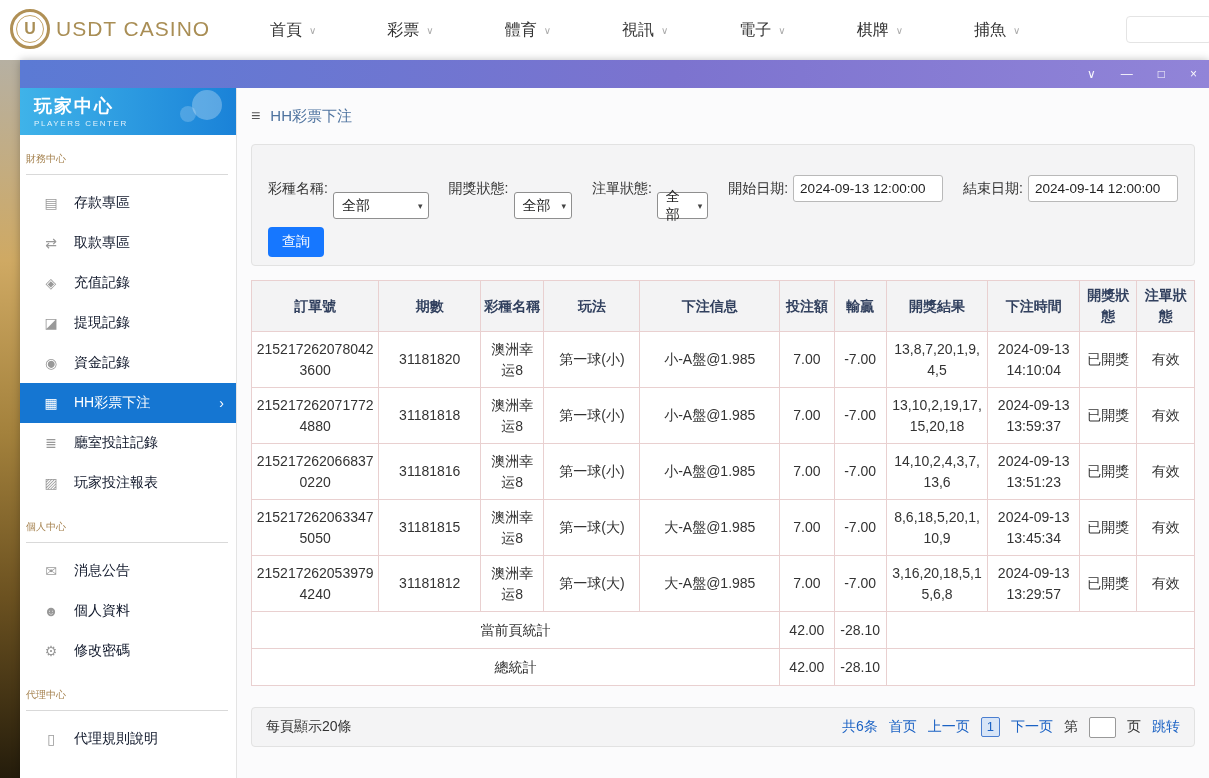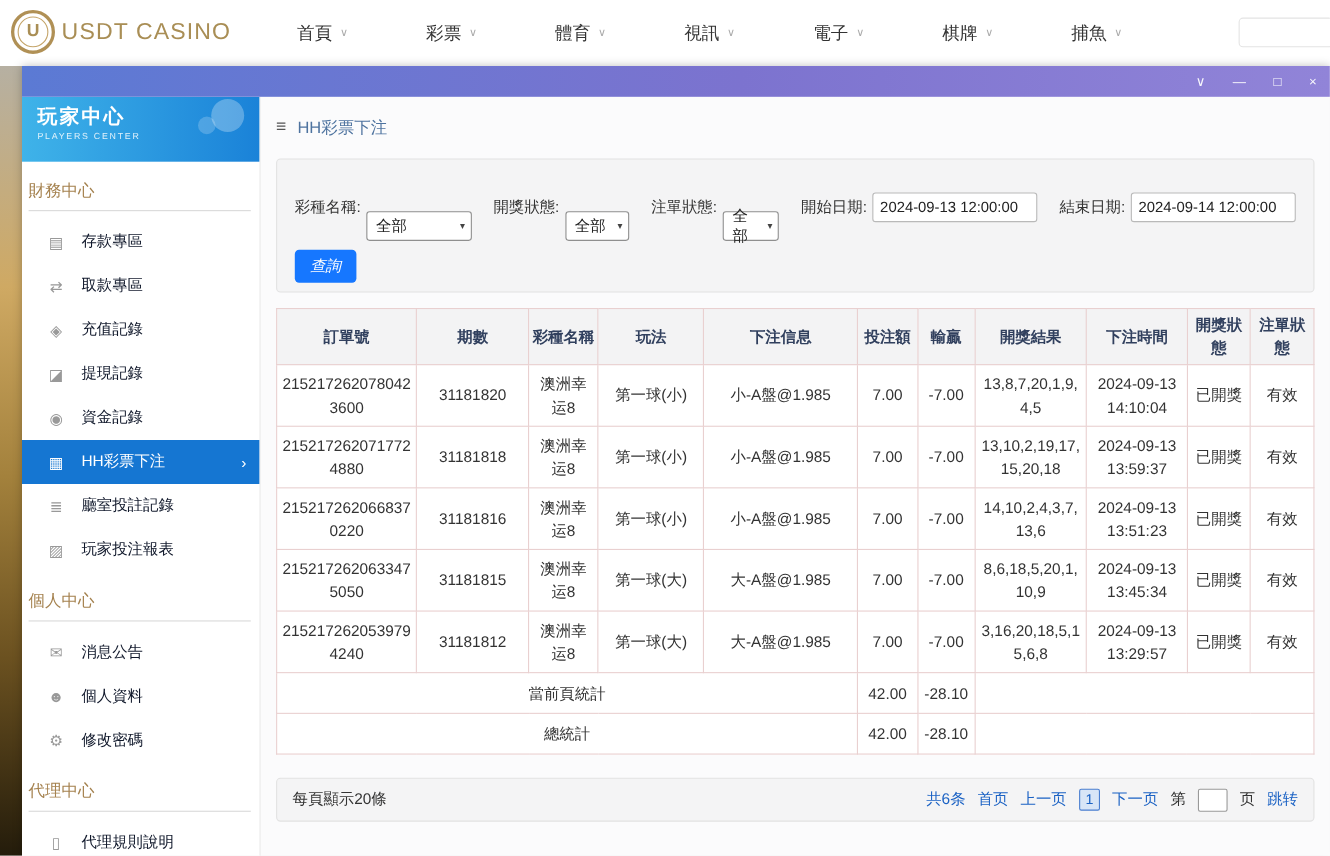--- a/index.html
+++ b/index.html
@@ -30,29 +30,29 @@
     box-shadow:0 0 8px rgba(0,0,0,.25); }
   .titlebar { height:28px; background:linear-gradient(90deg,#5b7ad4 0%,#7c73cf 55%,#9184d8 100%);
     position:relative; }
   .win-controls { position:absolute; right:12px; top:0; height:28px; display:flex; align-items:center; gap:25px; }
   .win-btn { color:#fff; font-size:12px; line-height:1; cursor:pointer; opacity:.95; }
   .modal-body { display:flex; height:690px; }
 
   
   .sidebar { width:217px; height:690px; background:#fff; border-right:1px solid #e4e4e4;
     overflow:hidden; flex-shrink:0; }
-  .sb-header { height:59px; background:linear-gradient(90deg,#3fb3e9 0%,#1a82d8 100%);
+  .sb-header { height:47px; background:linear-gradient(90deg,#3fb3e9 0%,#1a82d8 100%);
     padding:6px 0 4px 14px; position:relative; overflow:hidden; }
   .sb-title { color:#fff; font-size:18px; font-weight:bold; letter-spacing:2px; }
   .sb-subtitle { color:rgba(255,255,255,.85); font-size:8px; letter-spacing:1.6px; margin-top:1px; }
   .sb-deco1 { position:absolute; right:14px; top:2px; width:30px; height:30px; border-radius:50%;
     background:rgba(255,255,255,.28); }
   .sb-deco2 { position:absolute; right:40px; top:18px; width:16px; height:16px; border-radius:50%;
     background:rgba(255,255,255,.2); }
-  .sb-section-label { margin:17px 8px 0 6px; padding:0 0 8px 0; font-size:15px; color:#a5824f;
+  .sb-section-label { margin:17px 8px 0 6px; padding:0 0 8px 0; font-size:10px; color:#a5824f;
     border-bottom:1px solid #d9d9d9; }
   .sb-items { margin-top:8px; }
   .sb-item { height:40px; display:flex; align-items:center; padding-left:20px; cursor:pointer; }
   .sb-item .ic { width:22px; font-size:14px; color:#999; text-align:center; }
   .sb-item .lb { margin-left:12px; font-size:14px; color:#0f172a; }
   .sb-item.active { background:#1576d2; }
   .sb-item.active .ic, .sb-item.active .lb { color:#fff; }
   .sb-item .arrow { margin-left:auto; margin-right:12px; color:#fff; font-size:14px; }
 
   
@@ -67,21 +67,21 @@
   .f-gap { margin-left:20px; }
   .fake-select { height:27px; background:#fff; border:1px solid #8f8f8f; border-radius:3px;
     display:flex; align-items:center; justify-content:space-between; padding:0 5px 0 8px;
     font-size:14px; color:#222; cursor:pointer;margin-top:34px; }
   .fake-select .arr { font-size:9px; color:#444; margin-left:8px; }
   .w-lottery { width:106px; } .w-draw { width:64px; } .w-order { width:56px; }
   .date-input { height:27px; width:150px; border:1px solid #b9b9b9; border-radius:3px;
     font-size:13.5px; padding:0 6px; color:#222; background:#fff;
     font-family:"Liberation Sans","DejaVu Sans",sans-serif; }
   .search-btn { margin-top:8px; width:56px; height:30px; background:#1677ff; color:#fff; border:none;
-    border-radius:4px; font-size:14px; cursor:pointer;font-style:italic; }
+    border-radius:4px; font-size:14px; cursor:pointer; }
 
   
   .bet-table { width:100%; border-collapse:collapse; table-layout:fixed; margin-top:14px; background:#fff; }
   .bet-table th, .bet-table td { border:1px solid #e9d0d0; font-size:14px; text-align:center;
     padding:5px 4px; line-height:1.5; }
   .bet-table th { background:#f3f3f4; color:#31405e; font-weight:bold; height:42px; padding:4px 2px; }
   .bet-table td { color:#333; }
   .data-row td { height:56px; }
   .break { word-break:break-all; }
   .summary-row td { height:37px; }

